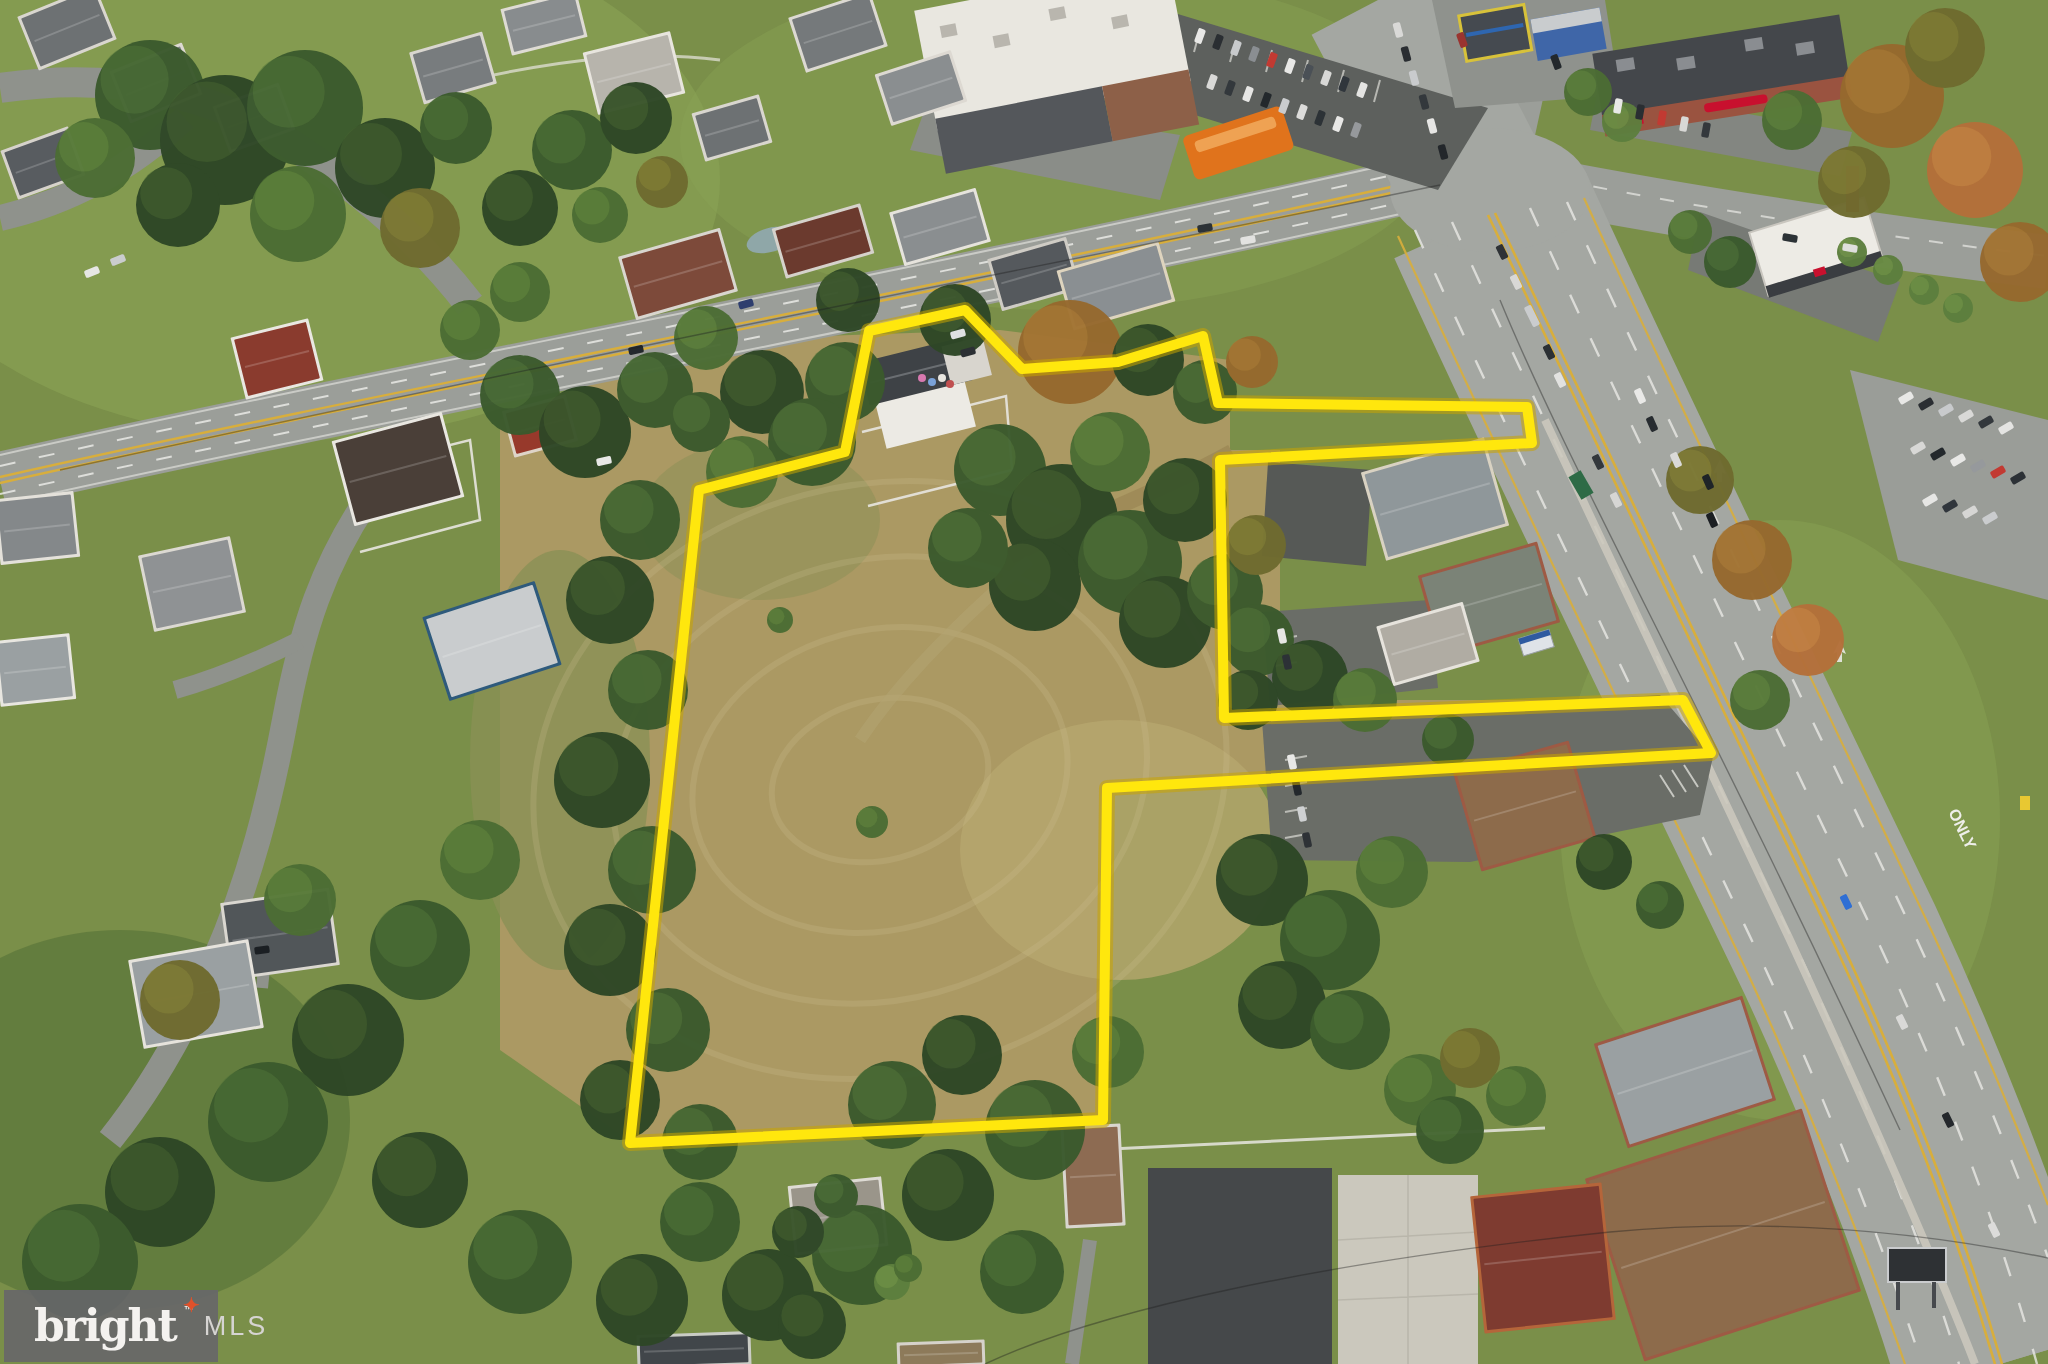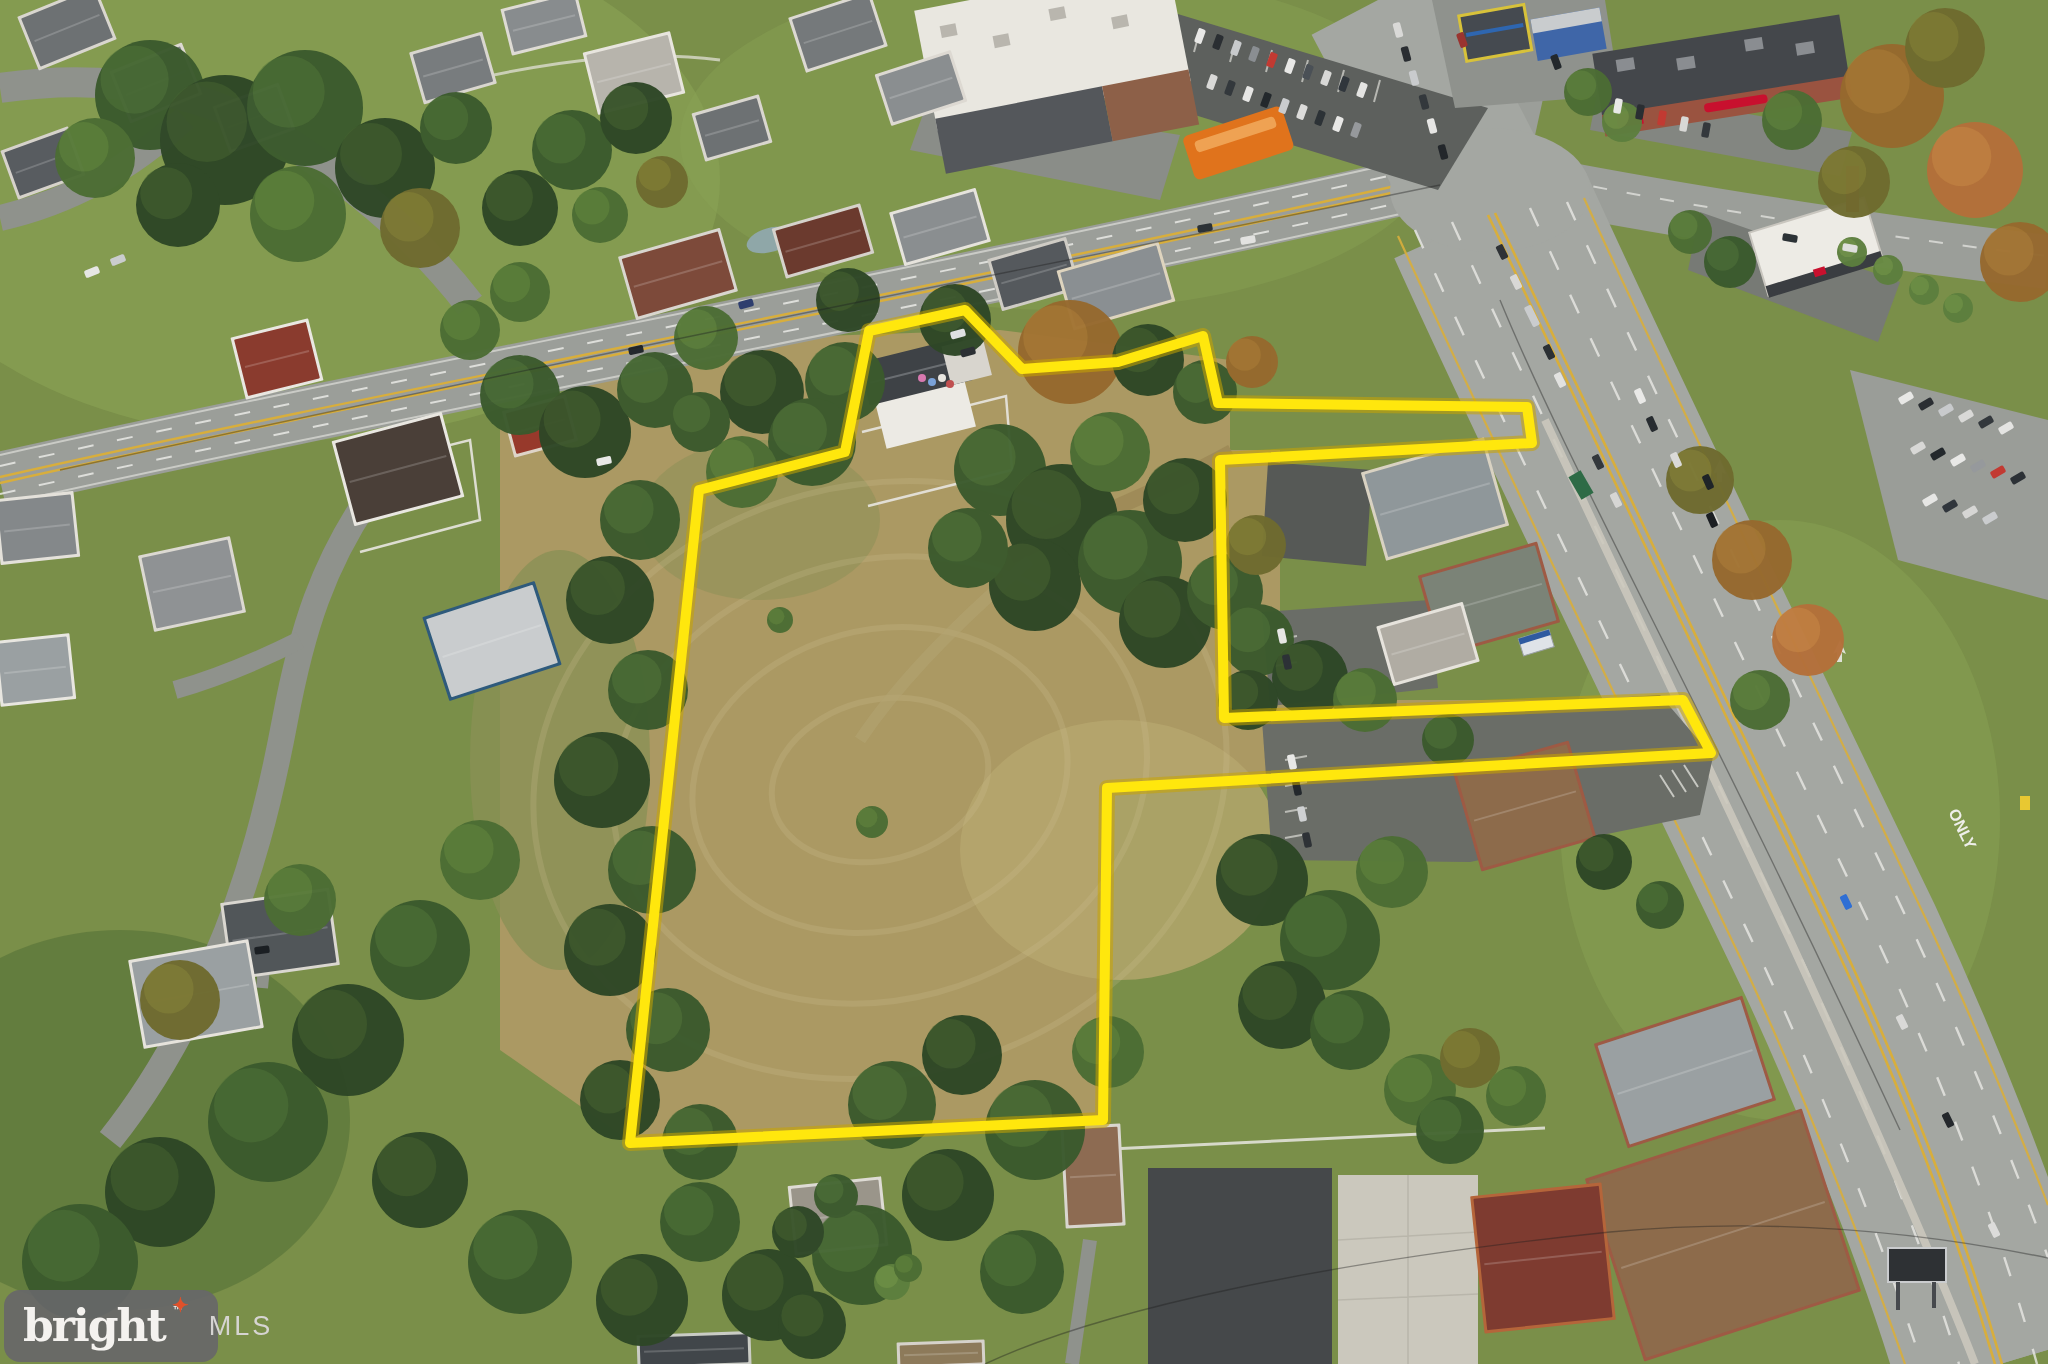--- a/index.html
+++ b/index.html
@@ -1,25 +1,25 @@
 <!DOCTYPE html>
 <html><head>
 <meta charset="utf-8">
 <style>
   html,body{margin:0;padding:0;background:#222;}
   .stage{position:relative;width:2048px;height:1364px;overflow:hidden;background:#7a8f49;
          font-family:"Liberation Sans", sans-serif;}
   .stage svg{position:absolute;inset:0;display:block;}
   .watermark{position:absolute;left:4px;bottom:2px;width:214px;height:72px;
-             display:flex;align-items:center;padding-left:19px;box-sizing:border-box;border-radius:16px;}
+             display:flex;align-items:center;padding-left:30px;box-sizing:border-box;}
   .wm-brand{font-family:"DejaVu Serif", serif;font-weight:bold;font-size:44px;line-height:1;
             letter-spacing:-2px;position:relative;}
   .wm-star{position:absolute;top:-9px;right:-6px;font-size:20px;font-style:normal;}
   .wm-tm{font-size:10px;vertical-align:28px;margin-left:8px;font-family:"Liberation Sans",sans-serif;}
-  .wm-mls{font-size:27px;letter-spacing:3px;margin-left:28px;font-family:"Liberation Sans",sans-serif;}
+  .wm-mls{font-size:27px;letter-spacing:3px;margin-left:12px;font-family:"Liberation Sans",sans-serif;}
 </style>
 </head>
 <body>
 
 <div class="stage">
 <svg id="scene" viewBox="0 0 2048 1364" width="2048" height="1364">
 
   <g>
     <rect x="0" y="0" width="2048" height="1364" fill="#7a8f49"></rect>
     <ellipse cx="300" cy="180" rx="420" ry="260" opacity="0.6" fill="#8aa355"></ellipse>

